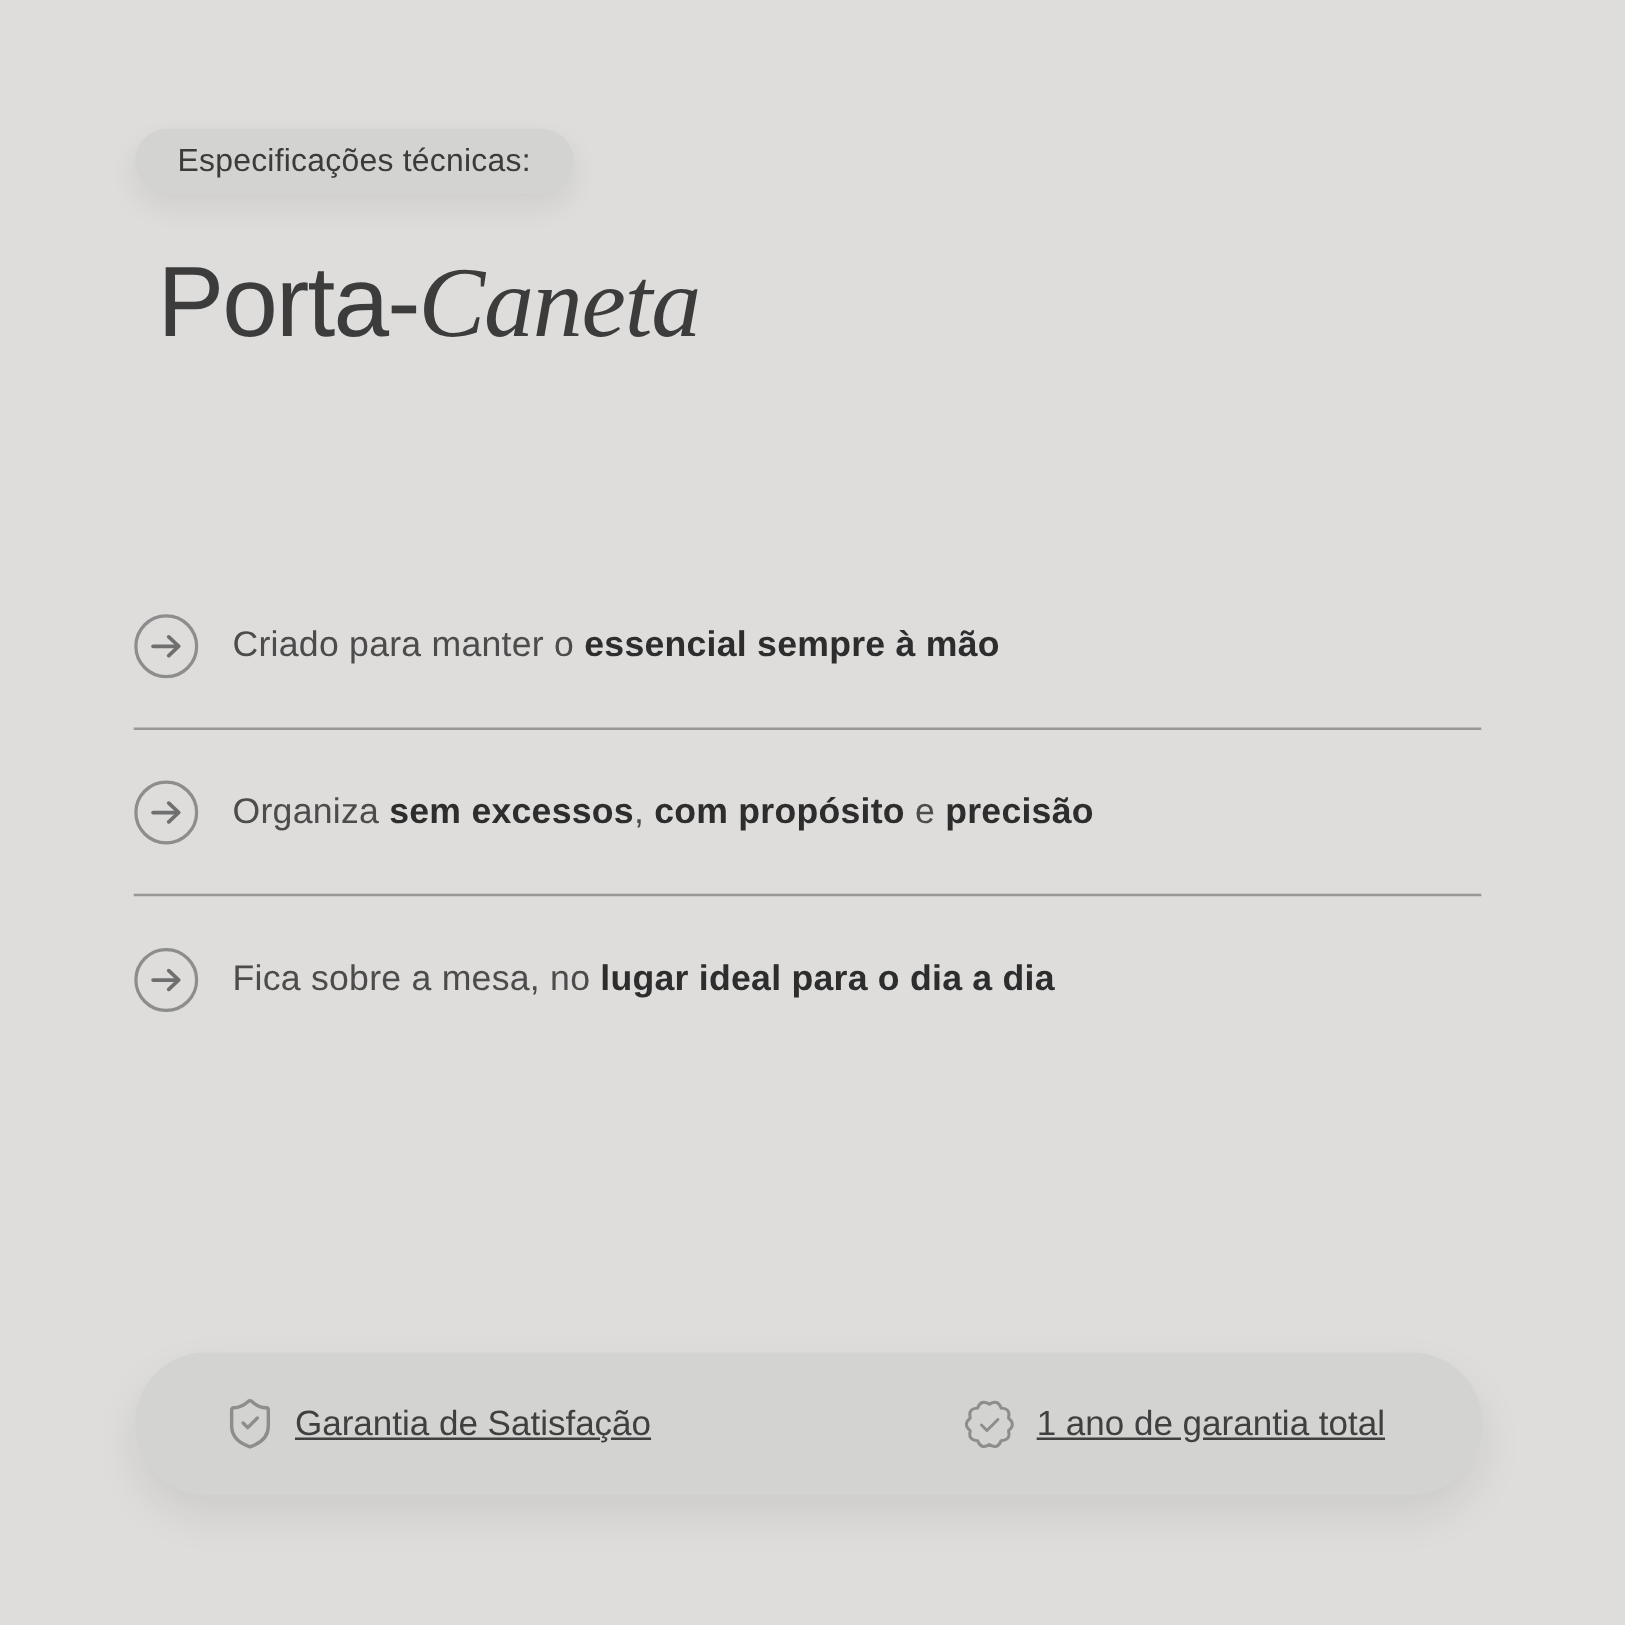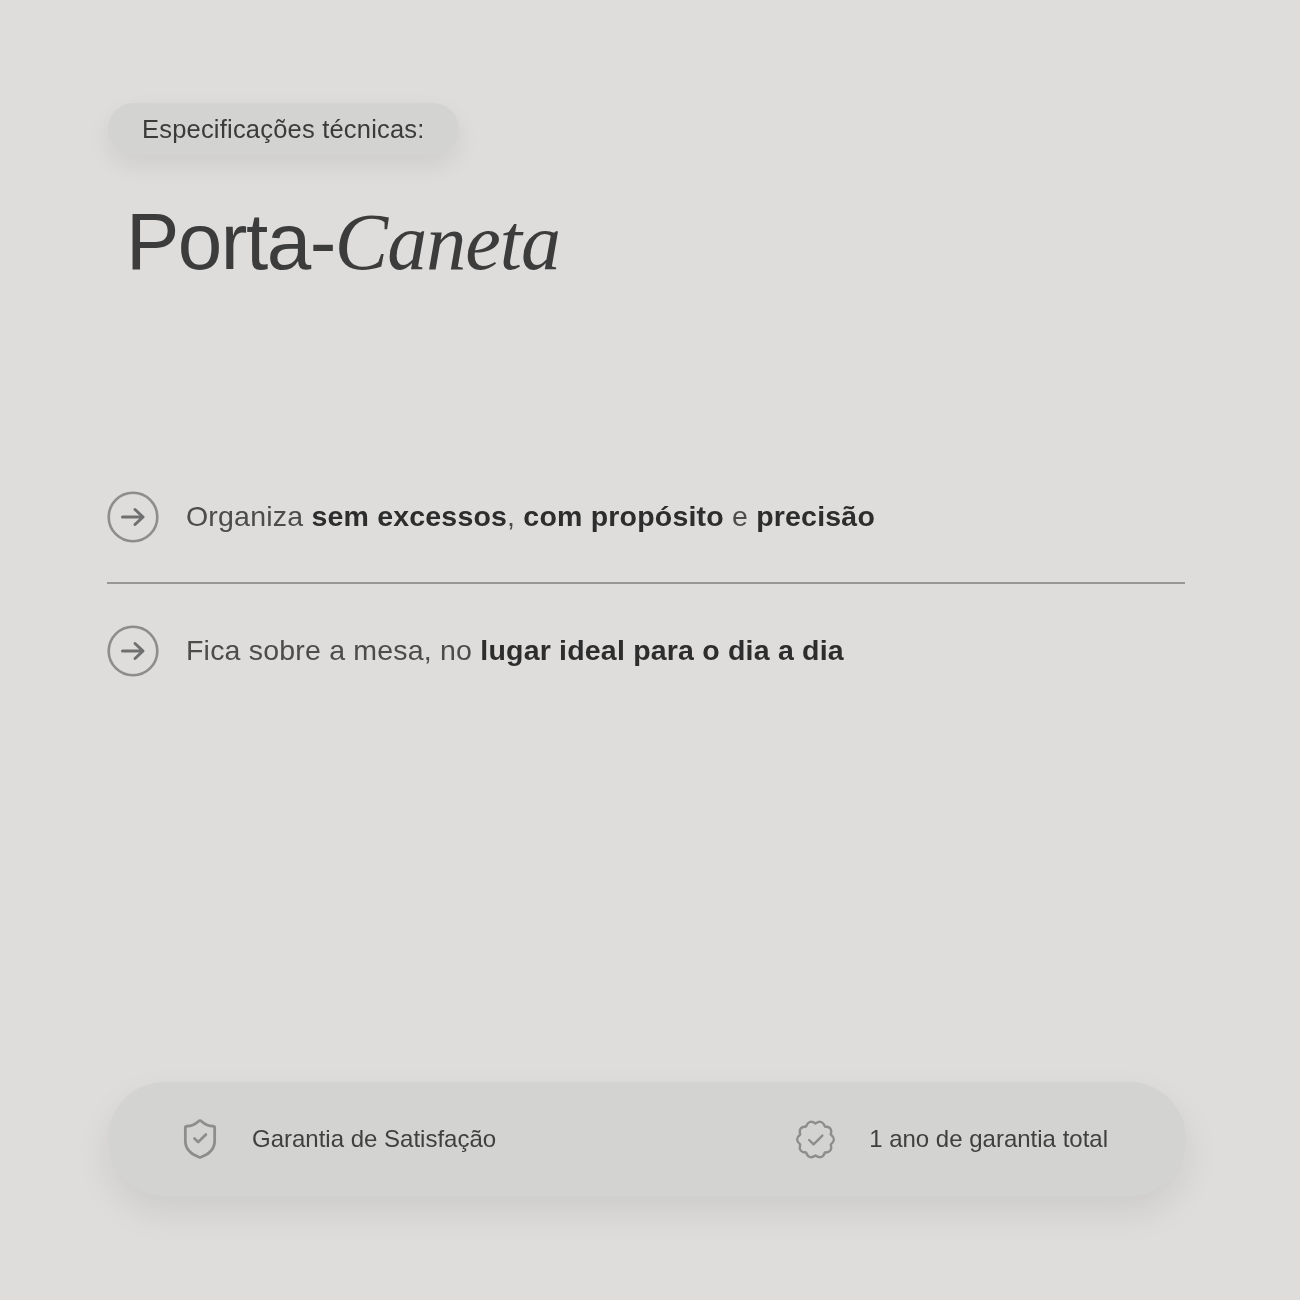--- a/index.html
+++ b/index.html
@@ -45,35 +45,43 @@
   
   .bar {
     position: absolute; left: 108px; top: 1082px;
     width: 1078px; height: 114px; border-radius: 57px;
     background: #d3d3d1;
     box-shadow: 0 16px 36px rgba(0,0,0,0.08);
     box-sizing: border-box;
     display: flex; align-items: center; justify-content: space-between;
     padding: 0 78px 0 70px;
   }
-  .g-item { display: flex; align-items: center; gap: 30px; font-size: 24px; color: #404040; white-space: nowrap; }
+  .g-item { display: flex; align-items: center; gap: 14px; font-size: 28px; color: #404040; white-space: nowrap; text-decoration: underline; }
   .g-icon { flex: 0 0 auto; display: block; }
 </style>
 </head>
 <body>
 
 <div>
 
   <div class="pill">
     <span>Especificações técnicas:</span>
   </div>
 
   <h1 class="heading"><span class="h-sans">Porta-</span><span class="h-italic">Caneta</span></h1>
 
   <div class="features">
+    <div class="feature-row">
+      <svg class="circle-icon" viewBox="0 0 52 52" width="52" height="52" fill="none" aria-hidden="true">
+        <circle cx="26" cy="26" r="24.3" stroke="#8d8d8d" stroke-width="2.6"></circle>
+        <path d="M15.5 26h19.5" stroke="#6f6f6f" stroke-width="3" stroke-linecap="round"></path>
+        <path d="M28 18.5 L36 26 L28 33.5" stroke="#6f6f6f" stroke-width="3" stroke-linecap="round" stroke-linejoin="round"></path>
+      </svg>
+      <p class="feature-text"><span>Criado para manter o </span><span class="bold">essencial sempre à mão</span></p>
+    </div>
 
     <div class="feature-row">
       <svg class="circle-icon" viewBox="0 0 52 52" width="52" height="52" fill="none" aria-hidden="true">
         <circle cx="26" cy="26" r="24.3" stroke="#8d8d8d" stroke-width="2.6"></circle>
         <path d="M15.5 26h19.5" stroke="#6f6f6f" stroke-width="3" stroke-linecap="round"></path>
         <path d="M28 18.5 L36 26 L28 33.5" stroke="#6f6f6f" stroke-width="3" stroke-linecap="round" stroke-linejoin="round"></path>
       </svg>
       <p class="feature-text"><span>Organiza </span><span class="bold">sem excessos</span><span>, </span><span class="bold">com propósito</span><span> e </span><span class="bold">precisão</span></p>
     </div>
 

